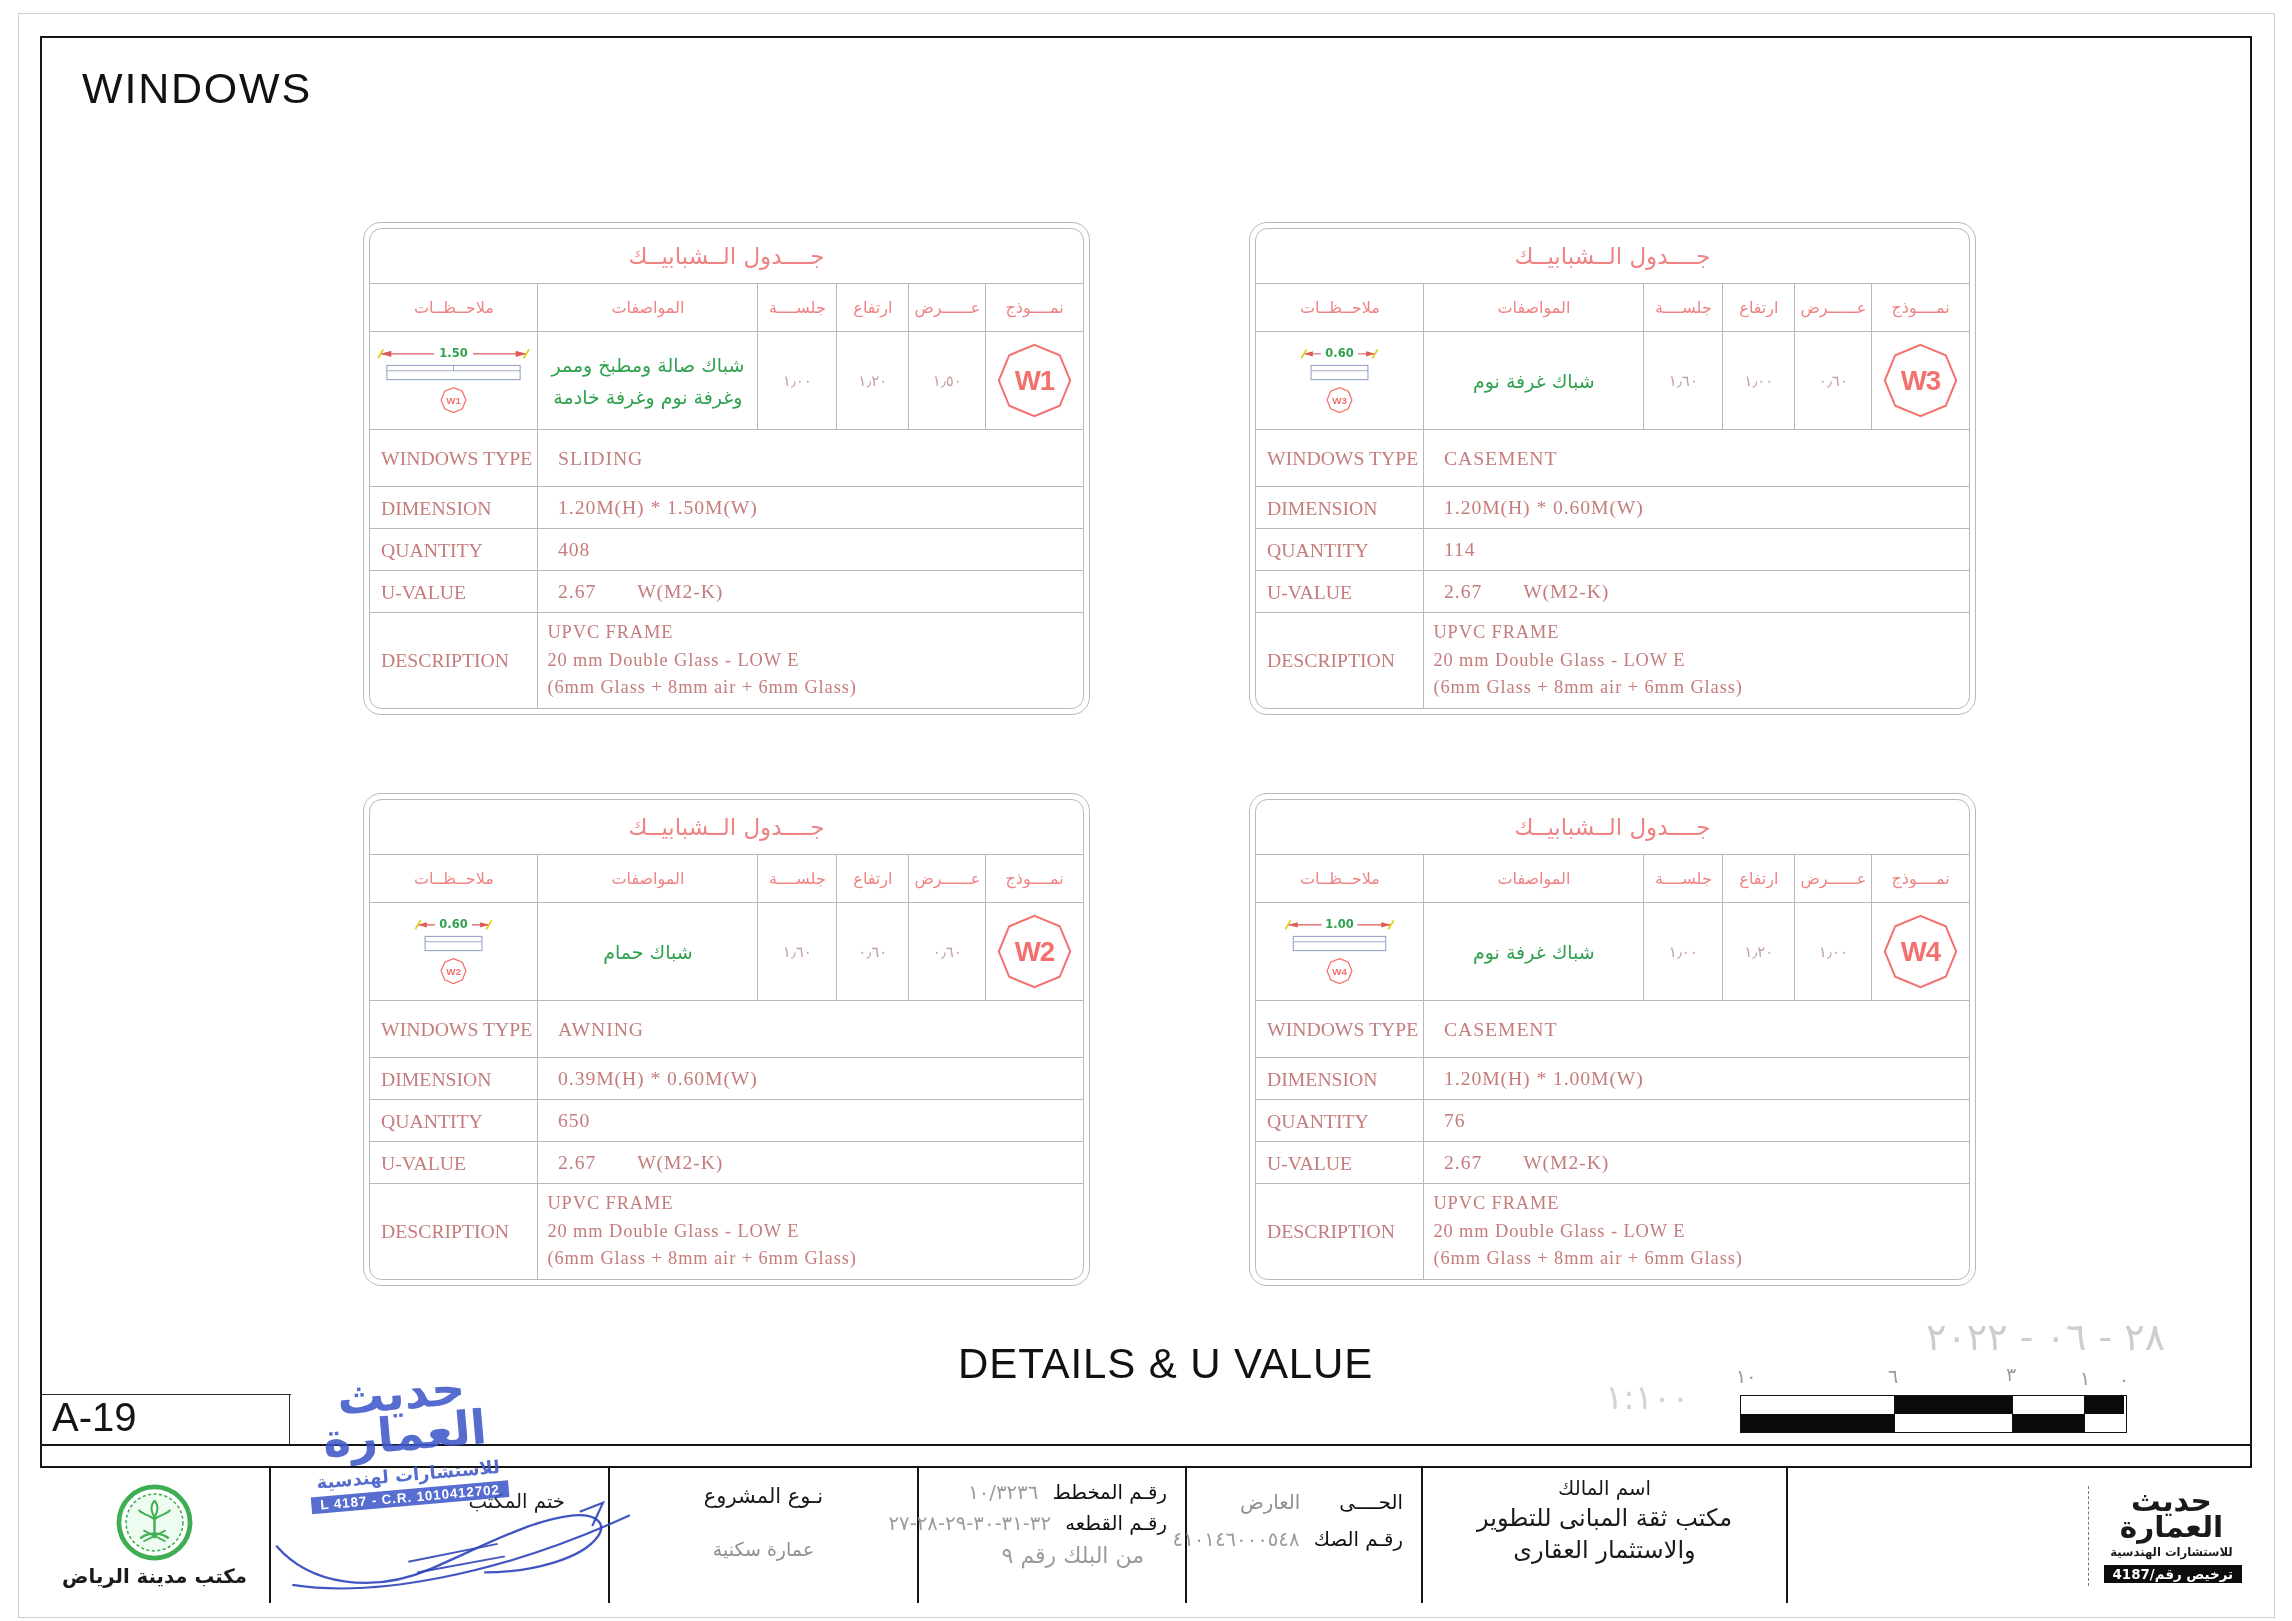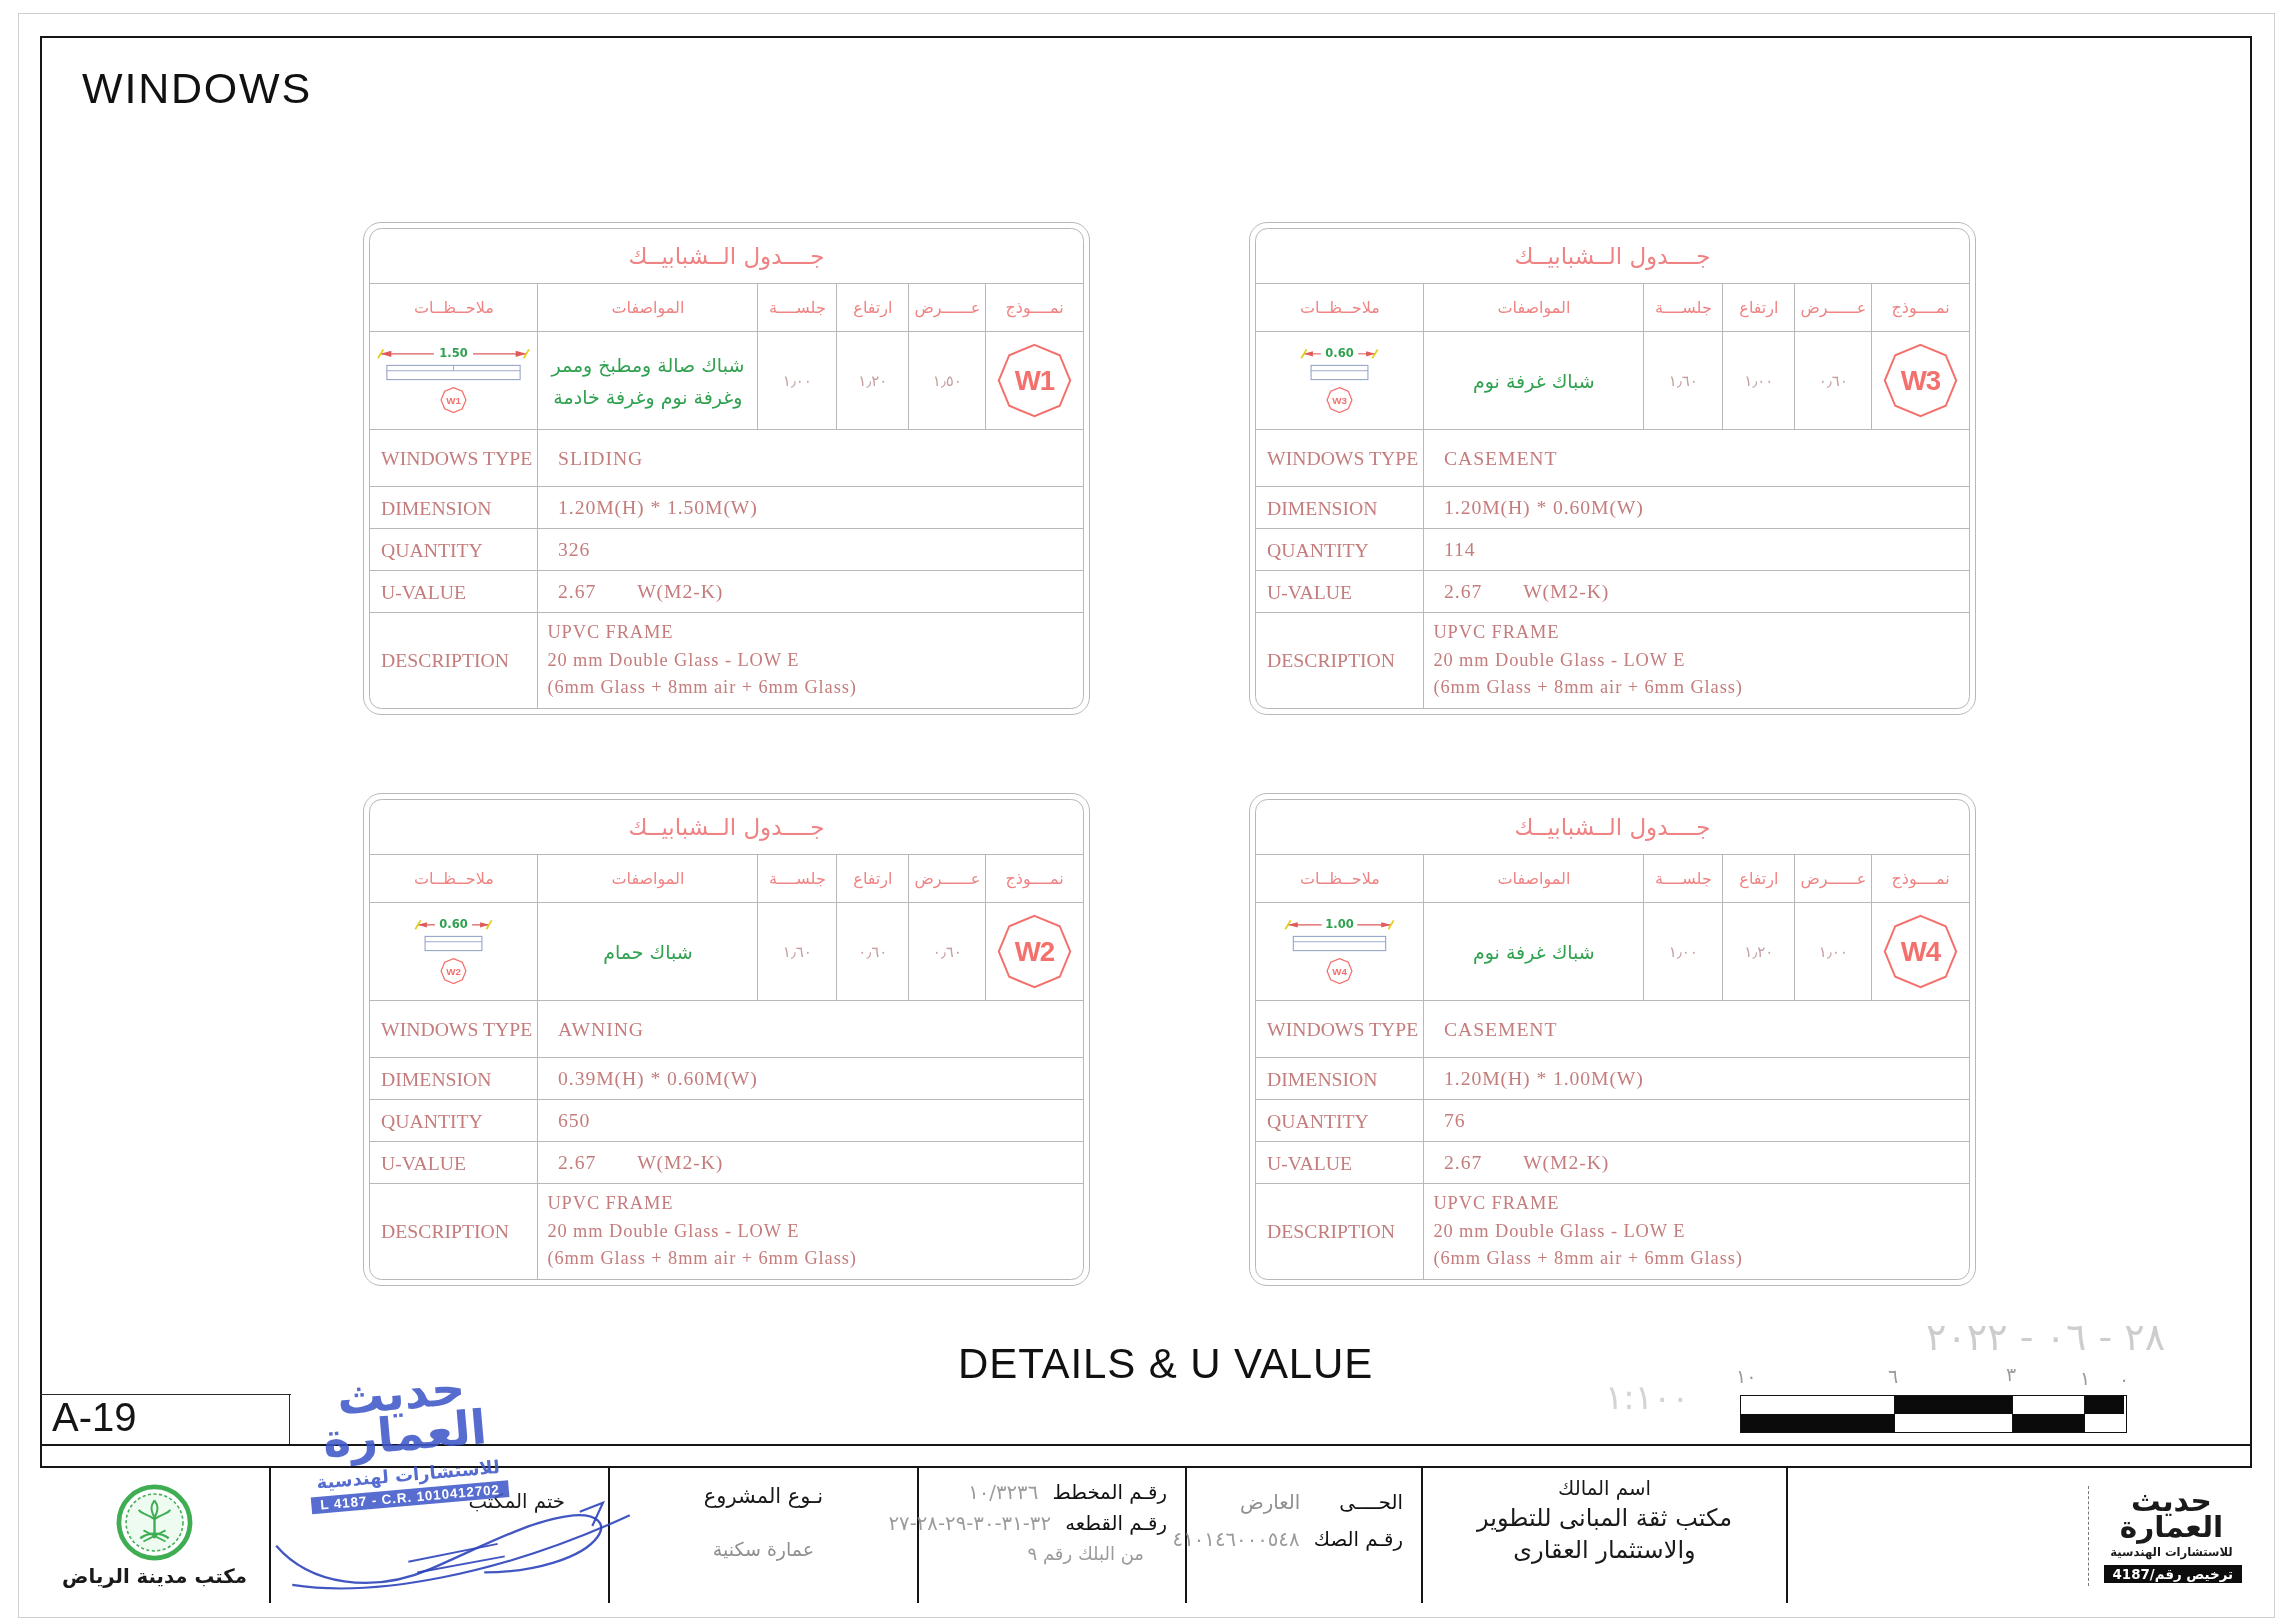--- a/index.html
+++ b/index.html
@@ -67,21 +67,21 @@
   .c-owner{width:365px;display:flex;flex-direction:column;align-items:center;}
   .c-firm{flex:1;display:flex;flex-direction:row-reverse;align-items:center;padding:0 12.5px;box-sizing:border-box;}
   .muni-name{font-size:19.7px;font-weight:bold;margin-top:3.6px;font-family:"DejaVu Sans",sans-serif;direction:rtl;}
   .stamp-label{position:absolute;right:43px;top:22px;font-size:19.7px;font-family:"DejaVu Sans",sans-serif;direction:rtl;}
   .type-label{font-size:21px;margin-top:16px;font-family:"DejaVu Sans",sans-serif;direction:rtl;}
   .type-value{font-size:19px;margin-top:30px;color:#8f8f8f;font-family:"DejaVu Sans",sans-serif;direction:rtl;}
   .kv-col{direction:rtl;font-family:"DejaVu Sans",sans-serif;padding:12.5px 18px 0 9px;}
   .kv-row{display:flex;align-items:baseline;gap:14.3px;margin-bottom:8px;}
   .kv-l{font-size:19.7px;color:#111;white-space:nowrap;}
   .kv-v{font-size:19.7px;color:#9b9b9b;direction:ltr;unicode-bidi:isolate;}
-  .blknote{font-size:18px;color:#9b9b9b;padding-right:23px;}
+  .blknote{font-size:22px;color:#9b9b9b;padding-right:23px;}
   .owner-label{font-size:19.7px;margin-top:9px;font-family:"DejaVu Sans",sans-serif;direction:rtl;}
   .owner-value{font-size:24px;margin-top:1.8px;line-height:1.35;text-align:center;padding:0 25px;
                font-family:"DejaVu Sans",sans-serif;direction:rtl;}
   .firm-logo{width:136px;text-align:center;font-family:"DejaVu Sans",sans-serif;}
   .fl-big{font-size:29.6px;font-weight:900;line-height:.9;direction:rtl;}
   .fl-sub{font-size:11.6px;font-weight:bold;margin-top:4.5px;direction:rtl;}
   .fl-lic{margin:5.4px auto 0;width:max-content;background:#0d0d0d;color:#fff;font-size:13.4px;font-weight:bold;
           padding:1.8px 9px;direction:rtl;}
   .firm-sep{height:100px;border-left:1.8px dashed #777;margin:0 14.3px;}
   .firm-text{flex:1;text-align:center;font-family:"DejaVu Sans",sans-serif;direction:rtl;}
@@ -150,21 +150,21 @@
       <div class="t-row r-type">
           <div class="lbl">WINDOWS TYPE</div>
           <div class="val">SLIDING</div>
         </div>
       <div class="t-row r-dim">
           <div class="lbl">DIMENSION</div>
           <div class="val">1.20M(H) * 1.50M(W)</div>
         </div>
       <div class="t-row r-qty">
           <div class="lbl">QUANTITY</div>
-          <div class="val">326</div>
+          <div class="val">408</div>
         </div>
       <div class="t-row r-uval">
           <div class="lbl">U-VALUE</div>
           <div class="val">
             <span>2.67</span>
             <span class="unit">W(M2-K)</span>
           </div>
         </div>
       <div class="t-row">
           <div class="lbl">DESCRIPTION</div>

